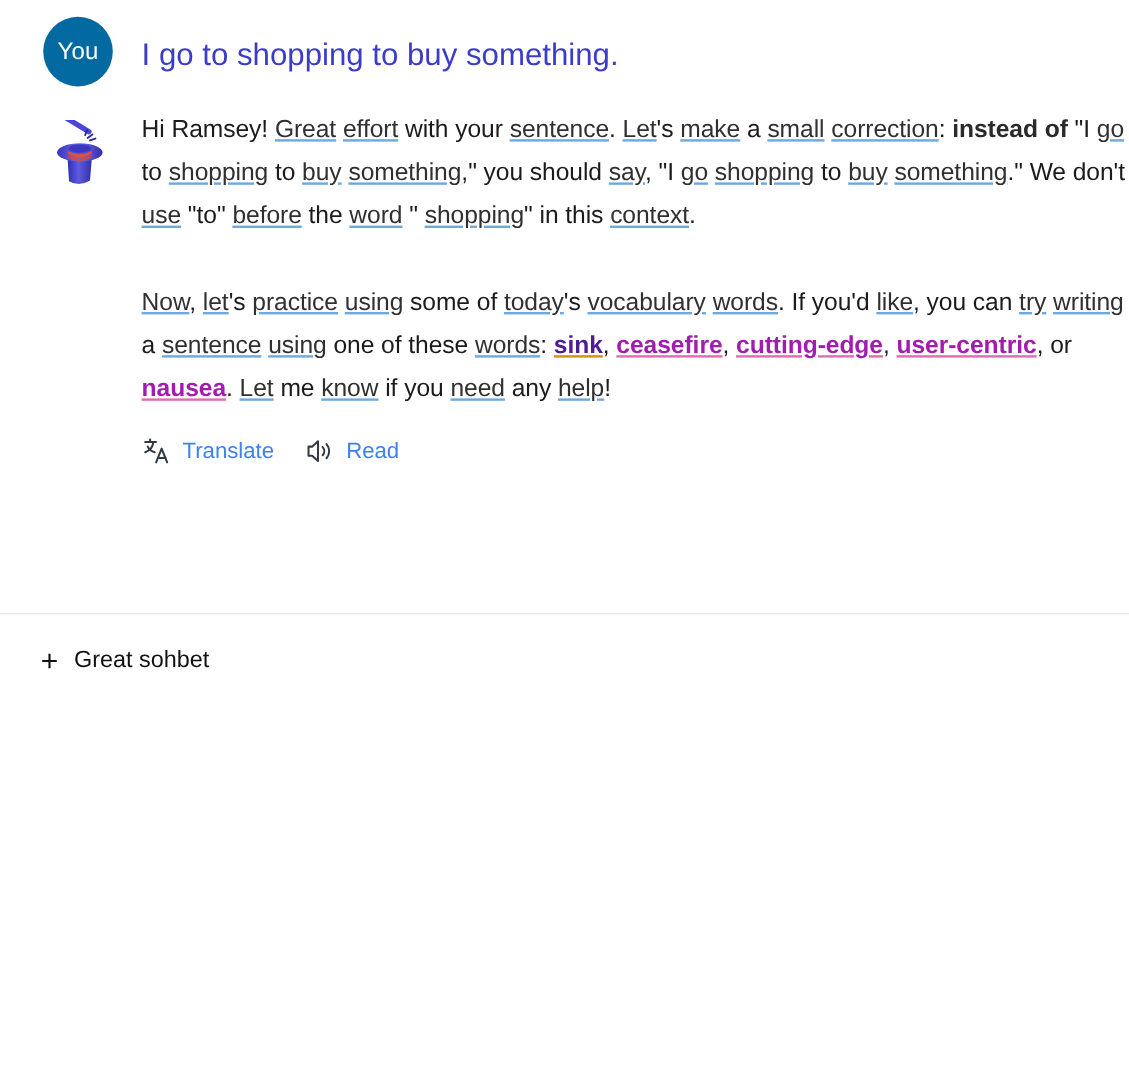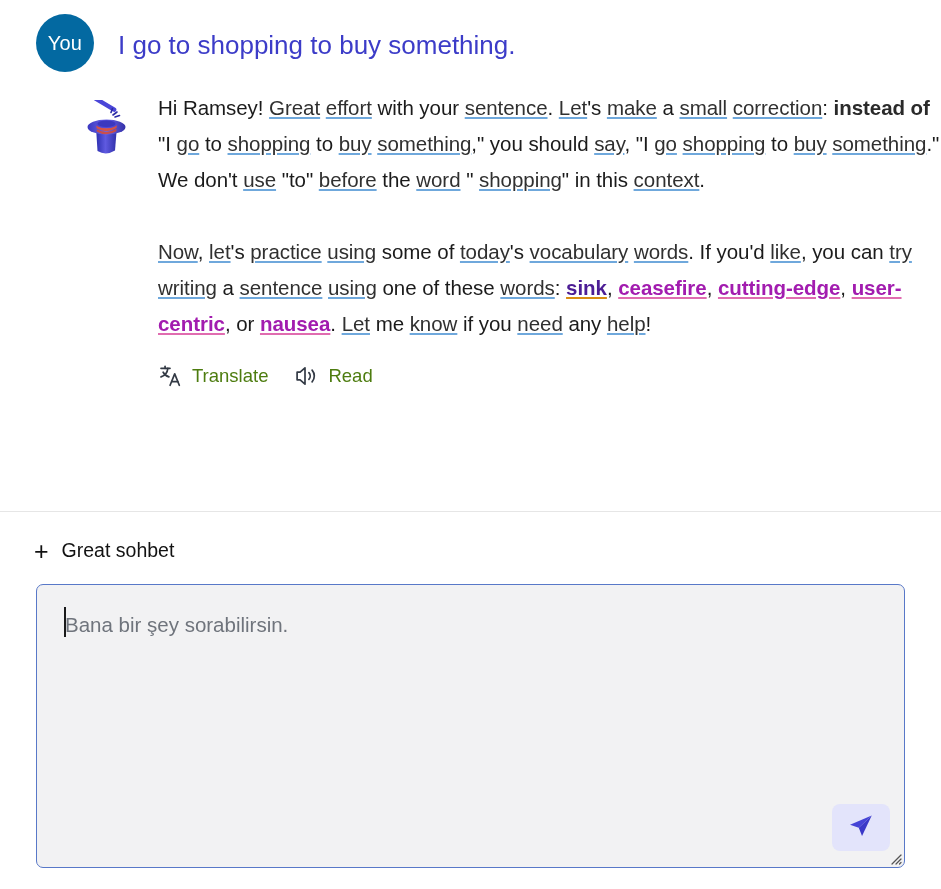--- a/index.html
+++ b/index.html
@@ -23,21 +23,20 @@
     height: 512px;
     background: #ffffff;
     border-bottom: 1px solid #e6e6e6;
     box-sizing: border-box;
     overflow: hidden;
   }
 
   .msg-row {
     display: flex;
     align-items: flex-start;
-    padding-left: 40px;
   }
 
   
   #user-message-row {
     padding: 14px 0 0 0;
   }
   .avatar {
     width: 58px;
     height: 58px;
     border-radius: 50%;
@@ -109,21 +108,21 @@
     display: flex;
     align-items: center;
     margin-top: 22px;
     gap: 26px;
   }
   .action-btn {
     display: flex;
     align-items: center;
     gap: 9px;
     cursor: pointer;
-    color: #4d7c0f;
+    color: #3b82f6;
     font-size: 18.5px;
   }
   .action-btn svg { display: block; }
 
   
   #composer {
     position: absolute;
     left: 0;
     top: 513px;
     width: 941px;
@@ -289,36 +288,13 @@
   </div>
 </div>
 
 <div id="composer">
 
   <div id="new-chat-button">
     <span id="new-chat-plus">+</span>
     <span>Great sohbet</span>
   </div>
 
-  <div id="input-wrap" style="border-color: rgb(88, 120, 200);">
-    <textarea id="chat-input" placeholder="Bana bir şey sorabilirsin." style=""></textarea>
-    <div id="caret"></div>
-
-    <button id="send-button">
-      <span>
-        <svg width="28" height="28" viewBox="0 0 24 24">
-          <path d="M21.2 3.1 L2.6 11.0 L10.1 13.5 Z" fill="#4543d6"></path>
-          <path d="M21.2 3.1 L10.1 13.5 L12.9 20.6 Z" fill="#3a38c8"></path>
-        </svg>
-      </span>
-    </button>
-
-    <span id="resize-grip">
-      <svg width="14" height="14" viewBox="0 0 14 14">
-        <g stroke="#555" stroke-width="1.2" stroke-linecap="round">
-          <path d="M13 4 L4 13"></path>
-          <path d="M13 8 L8 13"></path>
-          <path d="M13 11.5 L11.5 13"></path>
-        </g>
-      </svg>
-    </span>
-  </div>
 </div>
 
 </body></html>

